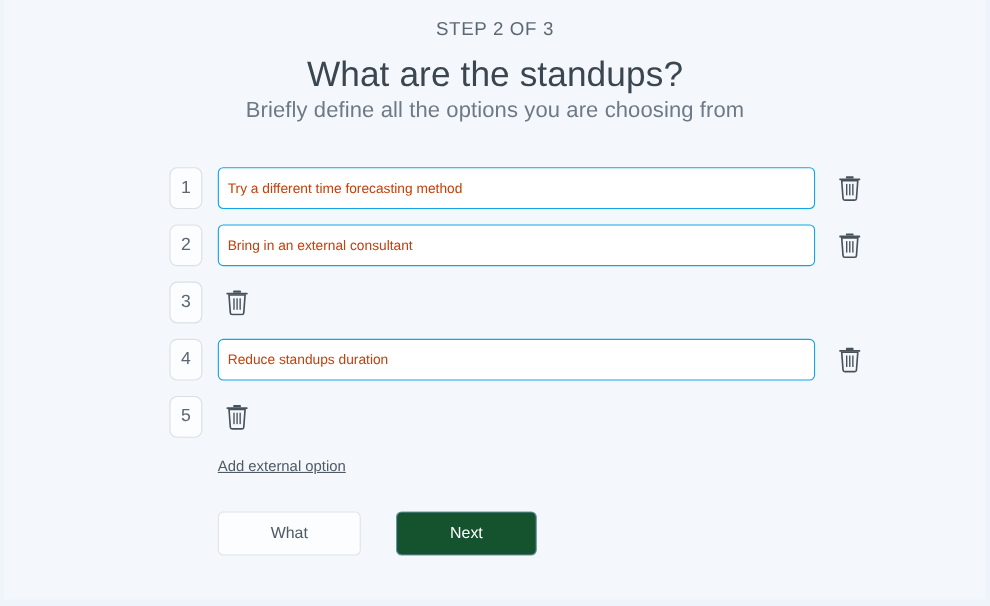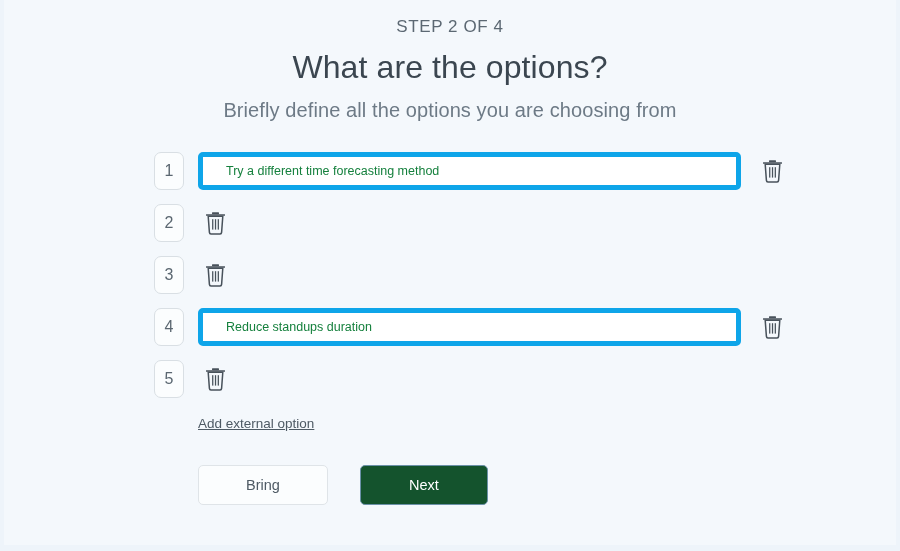--- a/index.html
+++ b/index.html
@@ -51,21 +51,21 @@
     font-weight: 400;
     margin-top: 12px;
     letter-spacing: 0.1px;
   }
 
   .page-subtitle {
     text-align: center;
     font-size: 20px;
     color: #6d7a86;
     font-weight: 400;
-    margin-top: 13px;
+    margin-top: 3px;
     letter-spacing: 0.1px;
   }
 
   
   #options-list {
     position: absolute;
     left: 150px;
     top: 152px;
     width: 630px;
   }
@@ -89,27 +89,27 @@
     justify-content: center;
     font-size: 16px;
     color: #5b6771;
     font-weight: 400;
   }
 
   .option-input {
     margin-left: 14px;
     flex: 1;
     height: 38px;
-    border: 5px solid #0ea5e9;
+    border: 1px solid #0ea5e9;
     border-radius: 5px;
     background: #ffffff;
     font-family: "Liberation Sans", sans-serif;
     font-size: 12.5px;
-    color: #15803d;
-    padding: 0 23px;
+    color: #c2410c;
+    padding: 0 8px;
     outline: none;
   }
 
   .option-input::placeholder { color: #9aa6b0; }
 
   .delete-btn {
     margin-left: 19px;
     width: 24px;
     height: 28px;
     background: none;
@@ -169,23 +169,23 @@
   }
 
   .icon-trash { display: block; }
 </style>
 </head>
 <body>
 
 <div id="page-surface">
   <div id="content">
 
-    <div class="step-label">STEP 2 OF 4</div>
-
-    <h1 class="page-title">What are the options?</h1>
+    <div class="step-label">STEP 2 OF 3</div>
+
+    <h1 class="page-title">What are the standups?</h1>
 
     <div class="page-subtitle">Briefly define all the options you are choosing from</div>
 
     <div id="options-list">
 
       <div class="option-row">
         <div class="option-number">1</div>
         <input class="option-input" type="text" value="Try a different time forecasting method" style="">
         <button class="delete-btn">
           <span>
@@ -196,20 +196,21 @@
               <rect x="7.1" y="8.2" width="1.25" height="10.4" fill="#48525b"></rect>
               <rect x="9.9" y="8.2" width="1.25" height="10.4" fill="#48525b"></rect>
               <rect x="12.7" y="8.2" width="1.25" height="10.4" fill="#48525b"></rect>
             </svg>
           </span>
         </button>
       </div>
 
       <div class="option-row">
         <div class="option-number">2</div>
+        <input class="option-input" type="text" value="Bring in an external consultant" style="">
         <button class="delete-btn">
           <span>
             <svg class="icon-trash" width="21" height="24" viewBox="0 0 21 24" aria-hidden="true">
               <rect x="1" y="3.2" width="19" height="1.6" rx="0.3" fill="#48525b"></rect>
               <rect x="7" y="1.2" width="7" height="2" rx="0.6" fill="#48525b"></rect>
               <path d="M3.2 5.2 h14.6 l-1.2 16.2 a1.6 1.6 0 0 1 -1.6 1.5 h-9 a1.6 1.6 0 0 1 -1.6 -1.5 z" fill="none" stroke="#48525b" stroke-width="1.5"></path>
               <rect x="7.1" y="8.2" width="1.25" height="10.4" fill="#48525b"></rect>
               <rect x="9.9" y="8.2" width="1.25" height="10.4" fill="#48525b"></rect>
               <rect x="12.7" y="8.2" width="1.25" height="10.4" fill="#48525b"></rect>
             </svg>
@@ -264,18 +265,18 @@
             </svg>
           </span>
         </button>
       </div>
 
     </div>
 
     <button id="add-option-link">Add external option</button>
 
     <div id="footer-actions">
-      <button class="btn btn-back">Bring</button>
+      <button class="btn btn-back">What</button>
       <button class="btn btn-next">Next</button>
     </div>
 
   </div>
 </div>
 
 </body></html>

